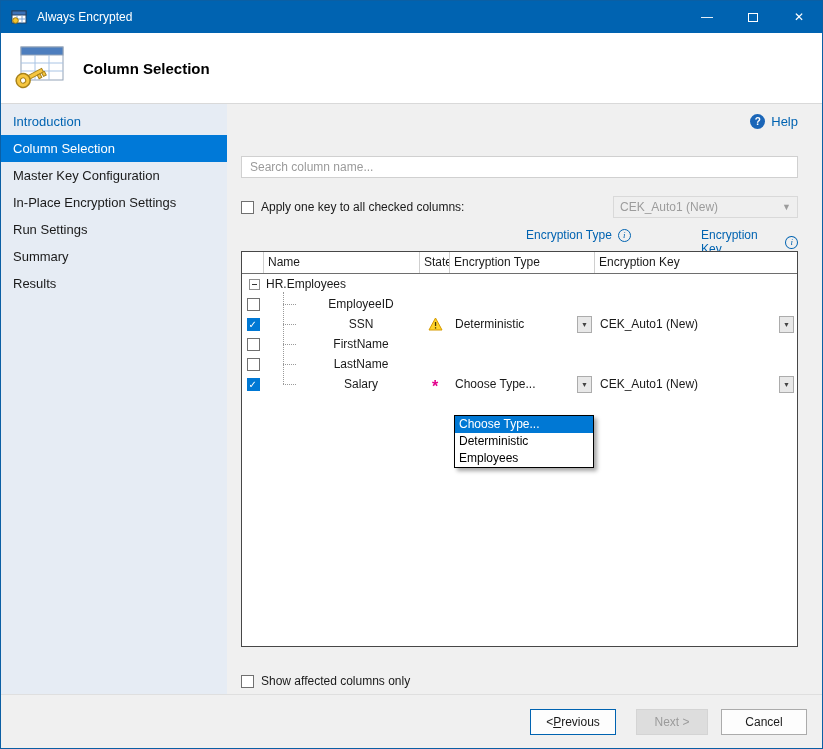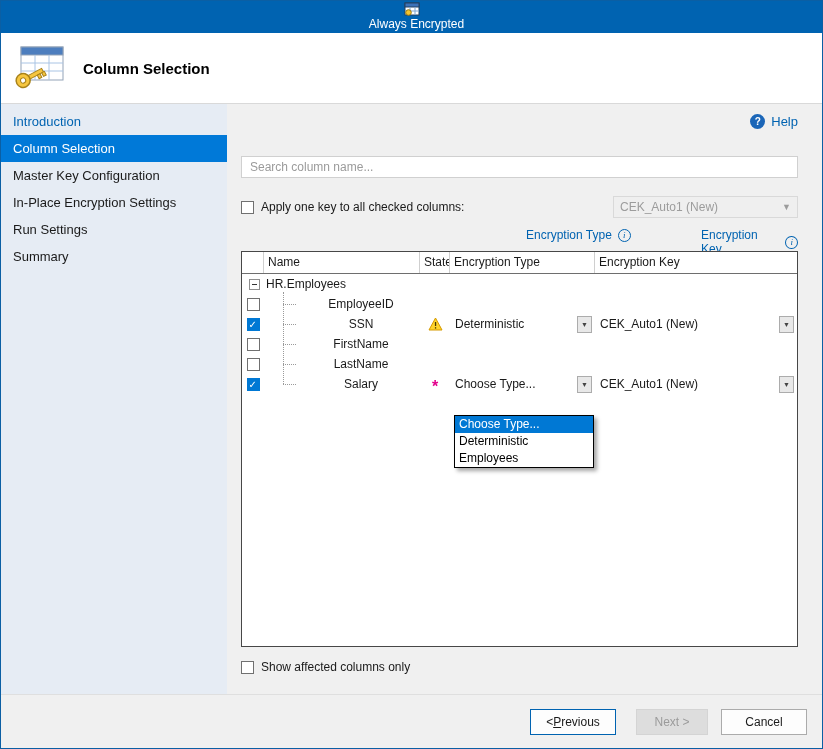--- a/index.html
+++ b/index.html
@@ -6,21 +6,21 @@
   html,body { width:823px; height:749px; }
   body {
     font-family:"Liberation Sans",sans-serif;
     background:#F0F0F0;
     border:1px solid #0B5FA4;
     position:relative;
     overflow:hidden;
     color:#1a1a1a;
   }
   
-  .titlebar { height:32px; background:#0063B1; display:flex; align-items:center; padding-left:10px; color:#fff;flex-direction:column; }
+  .titlebar { height:32px; background:#0063B1; display:flex; align-items:center; padding-left:10px; color:#fff; }
   .titlebar .app-icon { width:18px; height:18px; margin-right:8px; display:flex; align-items:center; }
   .titlebar .title { font-size:12px; }
   .win-controls { margin-left:auto; display:flex; height:32px; }
   .win-btn { width:46px; height:32px; display:flex; align-items:center; justify-content:center; color:#fff; font-size:12px; background:transparent; border:none; cursor:default; }
   .max-box { width:10px; height:9px; border:1px solid #fff; display:inline-block; }
   
   .hdr { height:71px; background:#fff; display:flex; align-items:center; padding-left:10px; border-bottom:1px solid #D9D9D9; }
   .hdr-icon { width:56px; display:flex; justify-content:center; }
   .hdr-title { font-size:15px; font-weight:bold; color:#000; margin-left:16px; }
   
@@ -71,21 +71,21 @@
   .combo .val { font-size:12px; white-space:nowrap; }
   .combo-btn { margin-left:auto; width:15px; height:17px; background:#E8E8E8; border:1px solid #ACACAC; display:flex; align-items:center; justify-content:center; font-size:7px; color:#444; }
   
   .tree-v { position:absolute; left:41px; top:18px; height:92px; width:0; border-left:1px dotted #9A9A9A; }
   .tree-h { position:absolute; left:41px; width:13px; height:0; border-top:1px dotted #9A9A9A; }
   
   .dropdown { position:absolute; left:212px; top:141px; width:140px; background:#fff; border:1px solid #000; box-shadow:3px 3px 4px rgba(0,0,0,0.35); z-index:9; }
   .dd-item { height:17px; line-height:17px; padding-left:4px; font-size:12px; color:#000; white-space:nowrap; }
   .dd-item.hl { background:#0078D4; color:#fff; }
   
-  .affected-row { margin-top:13px; display:flex; align-items:center; gap:7px; }
+  .affected-row { margin-top:27px; display:flex; align-items:center; gap:7px; }
   
   .footer { height:55px; border-top:1px solid #DFDFDF; background:#F0F0F0; display:flex; align-items:center; justify-content:flex-end; padding-right:15px; }
   .btn { height:26px; font-size:12px; font-family:"Liberation Sans",sans-serif; display:flex; align-items:center; justify-content:center; cursor:default; }
   .btn-prev { min-width:86px; background:#FDFDFD; border:1px solid #0063B1; color:#1a1a1a; }
   .btn-next { min-width:72px; background:#DDDDDD; border:1px solid #D4D4D4; color:#9B9B9B; margin-left:20px; }
   .btn-cancel { min-width:86px; background:#FDFDFD; border:1px solid #ABABAB; color:#1a1a1a; margin-left:13px; }
   .u { text-decoration:underline; }
 </style>
 </head>
 <body>
@@ -138,20 +138,21 @@
 
 <div class="content">
 
   <div class="sidebar">
     <div class="side-item visited">Introduction</div>
     <div class="side-item current">Column Selection</div>
     <div class="side-item">Master Key Configuration</div>
     <div class="side-item">In-Place Encryption Settings</div>
     <div class="side-item">Run Settings</div>
     <div class="side-item">Summary</div>
+    <div class="side-item">Results</div>
   </div>
 
   <div class="main">
 
     <div class="help-row">
       <span class="help-icon">?</span>
       <span class="help-label">Help</span>
     </div>
 
     <input class="search-input" type="text" placeholder="Search column name..." style="">

